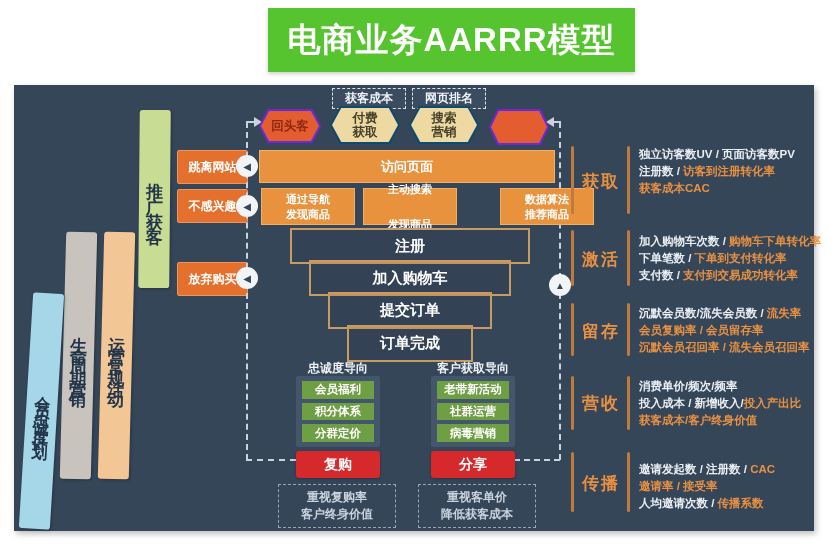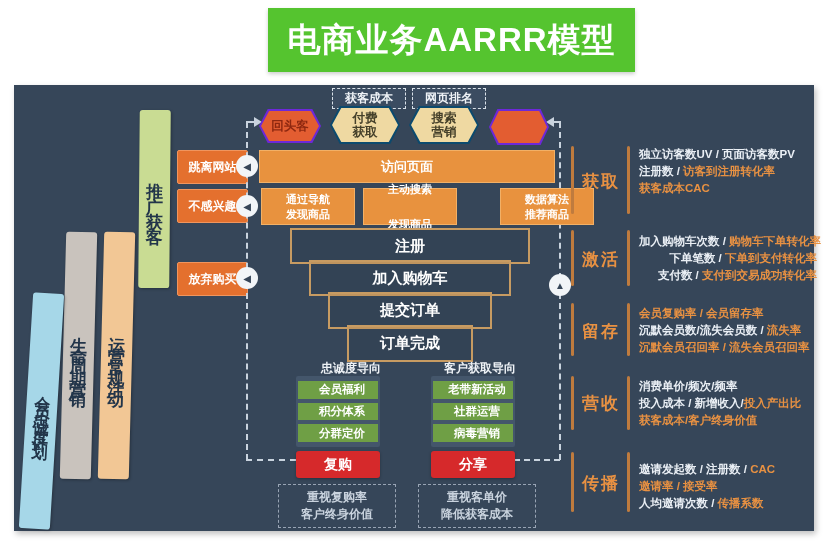--- a/index.html
+++ b/index.html
@@ -41,25 +41,25 @@
   .hex-red .hex-inner{background:#e35d31;color:#8e2810;}
   .hex-yellow{background:#0c4a6e;}
   .hex-yellow .hex-inner{background:#efd9a2;color:#45402a;}
   
   .obar{background:#e8923e;border:1px solid #f2b066;color:#fff;font-weight:bold;
     display:flex;flex-direction:column;align-items:center;justify-content:center;}
   
   .fstep{border:2px solid #c79b62;color:#fff;font-size:15px;font-weight:bold;
     display:flex;align-items:center;justify-content:center;background:rgba(0,0,0,0.04);}
   
-  .ghead{color:#eef2f6;font-size:12px;font-weight:bold;text-align:right;}
+  .ghead{color:#eef2f6;font-size:12px;font-weight:bold;text-align:center;}
   .gpanel{width:84px;background:#44566b;border-radius:2px;display:flex;flex-direction:column;
     align-items:center;justify-content:flex-start;gap:4px;padding:5px 0;box-sizing:border-box;}
   .gitem{width:72px;height:19px;background:#6f9f45;color:#fff;font-size:11.5px;font-weight:bold;
-    display:flex;align-items:center;justify-content:center;padding-left:8px;}
+    display:flex;align-items:center;justify-content:center;}
   .gaction{width:84px;height:27px;background:#d6292b;border-radius:3px;color:#fff;font-size:14px;
     font-weight:bold;display:flex;align-items:center;justify-content:center;box-shadow:0 1px 3px rgba(0,0,0,.3);}
   .note{width:116px;height:42px;border:1.5px dashed #98a4b4;color:#c9d3de;font-size:12px;font-weight:bold;
     display:flex;flex-direction:column;align-items:center;justify-content:center;line-height:1.45;}
   
   .rs-bar{width:3px;background:#bf7b3e;border-radius:2px;}
   .rs-label{width:52px;text-align:center;color:#e89142;font-size:17px;font-weight:bold;letter-spacing:2px;}
   .rs-lines{width:178px;}
   .m-line{height:17px;line-height:17px;font-size:11.5px;font-weight:bold;white-space:nowrap;}
   .tw{color:#eaeff5;}
@@ -171,32 +171,32 @@
 <div class="abs rs-label" style="left:575px;top:170px;">获取</div>
 <div class="abs rs-lines" style="left:639px;top:146px;">
   <div class="m-line"><span class="tw">独立访客数UV / 页面访客数PV</span></div>
   <div class="m-line"><span class="tw">注册数 / </span><span class="to">访客到注册转化率</span></div>
   <div class="m-line"><span class="to">获客成本CAC</span></div>
 </div>
 
 <div class="abs rs-bar" style="left:571px;top:230px;height:56px;"></div>
 <div class="abs rs-bar" style="left:627px;top:230px;height:56px;"></div>
 <div class="abs rs-label" style="left:575px;top:248px;">激活</div>
-<div class="abs rs-lines" style="left:639px;top:233px;text-align:right;">
+<div class="abs rs-lines" style="left:639px;top:233px;">
   <div class="m-line"><span class="tw">加入购物车次数 / </span><span class="to">购物车下单转化率</span></div>
   <div class="m-line"><span class="tw">下单笔数 / </span><span class="to">下单到支付转化率</span></div>
   <div class="m-line"><span class="tw">支付数 / </span><span class="to">支付到交易成功转化率</span></div>
 </div>
 
 <div class="abs rs-bar" style="left:571px;top:303px;height:53px;"></div>
 <div class="abs rs-bar" style="left:627px;top:303px;height:53px;"></div>
 <div class="abs rs-label" style="left:575px;top:320px;">留存</div>
 <div class="abs rs-lines" style="left:639px;top:305px;">
+  <div class="m-line"><span class="tw">沉默会员数/流失会员数 / </span><span class="to">流失率</span></div>
   <div class="m-line"><span class="to">会员复购率 / 会员留存率</span></div>
-  <div class="m-line"><span class="tw">沉默会员数/流失会员数 / </span><span class="to">流失率</span></div>
   <div class="m-line"><span class="to">沉默会员召回率 / 流失会员召回率</span></div>
 </div>
 
 <div class="abs rs-bar" style="left:571px;top:376px;height:54px;"></div>
 <div class="abs rs-bar" style="left:627px;top:376px;height:54px;"></div>
 <div class="abs rs-label" style="left:575px;top:392px;">营收</div>
 <div class="abs rs-lines" style="left:639px;top:378px;">
   <div class="m-line"><span class="tw">消费单价/频次/频率</span></div>
   <div class="m-line"><span class="tw">投入成本 / 新增收入/</span><span class="to">投入产出比</span></div>
   <div class="m-line"><span class="to">获客成本/客户终身价值</span></div>

